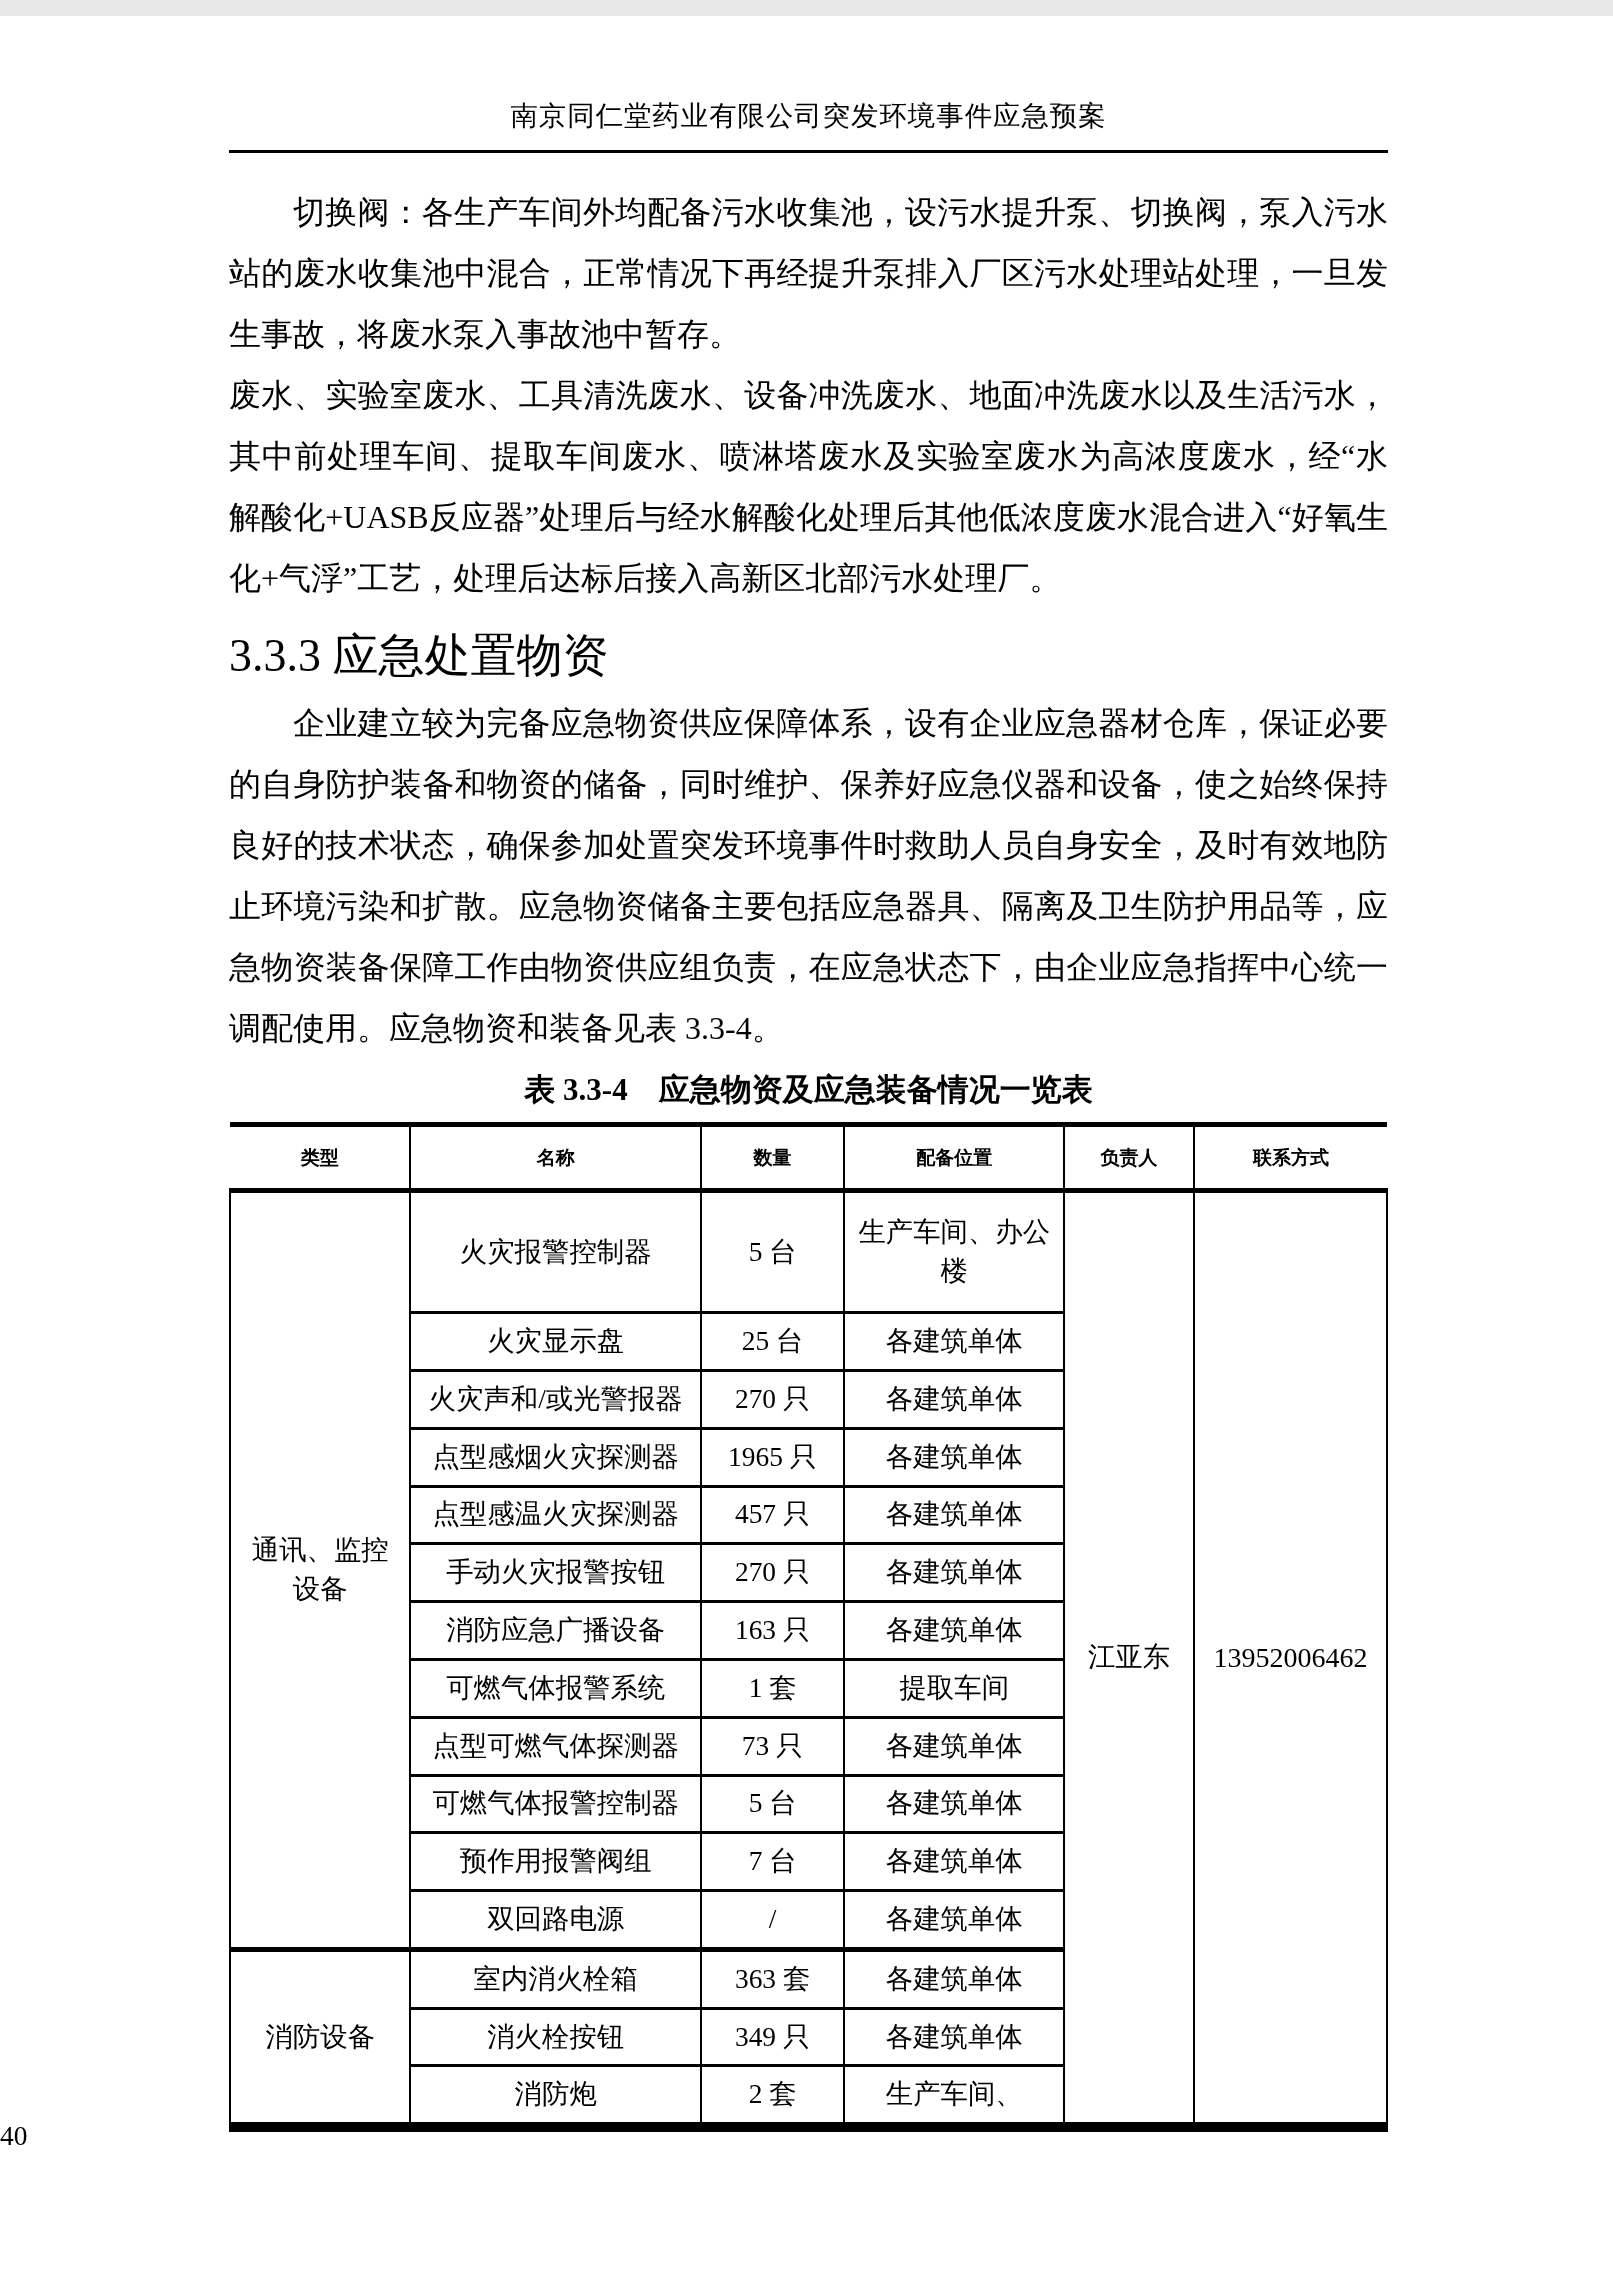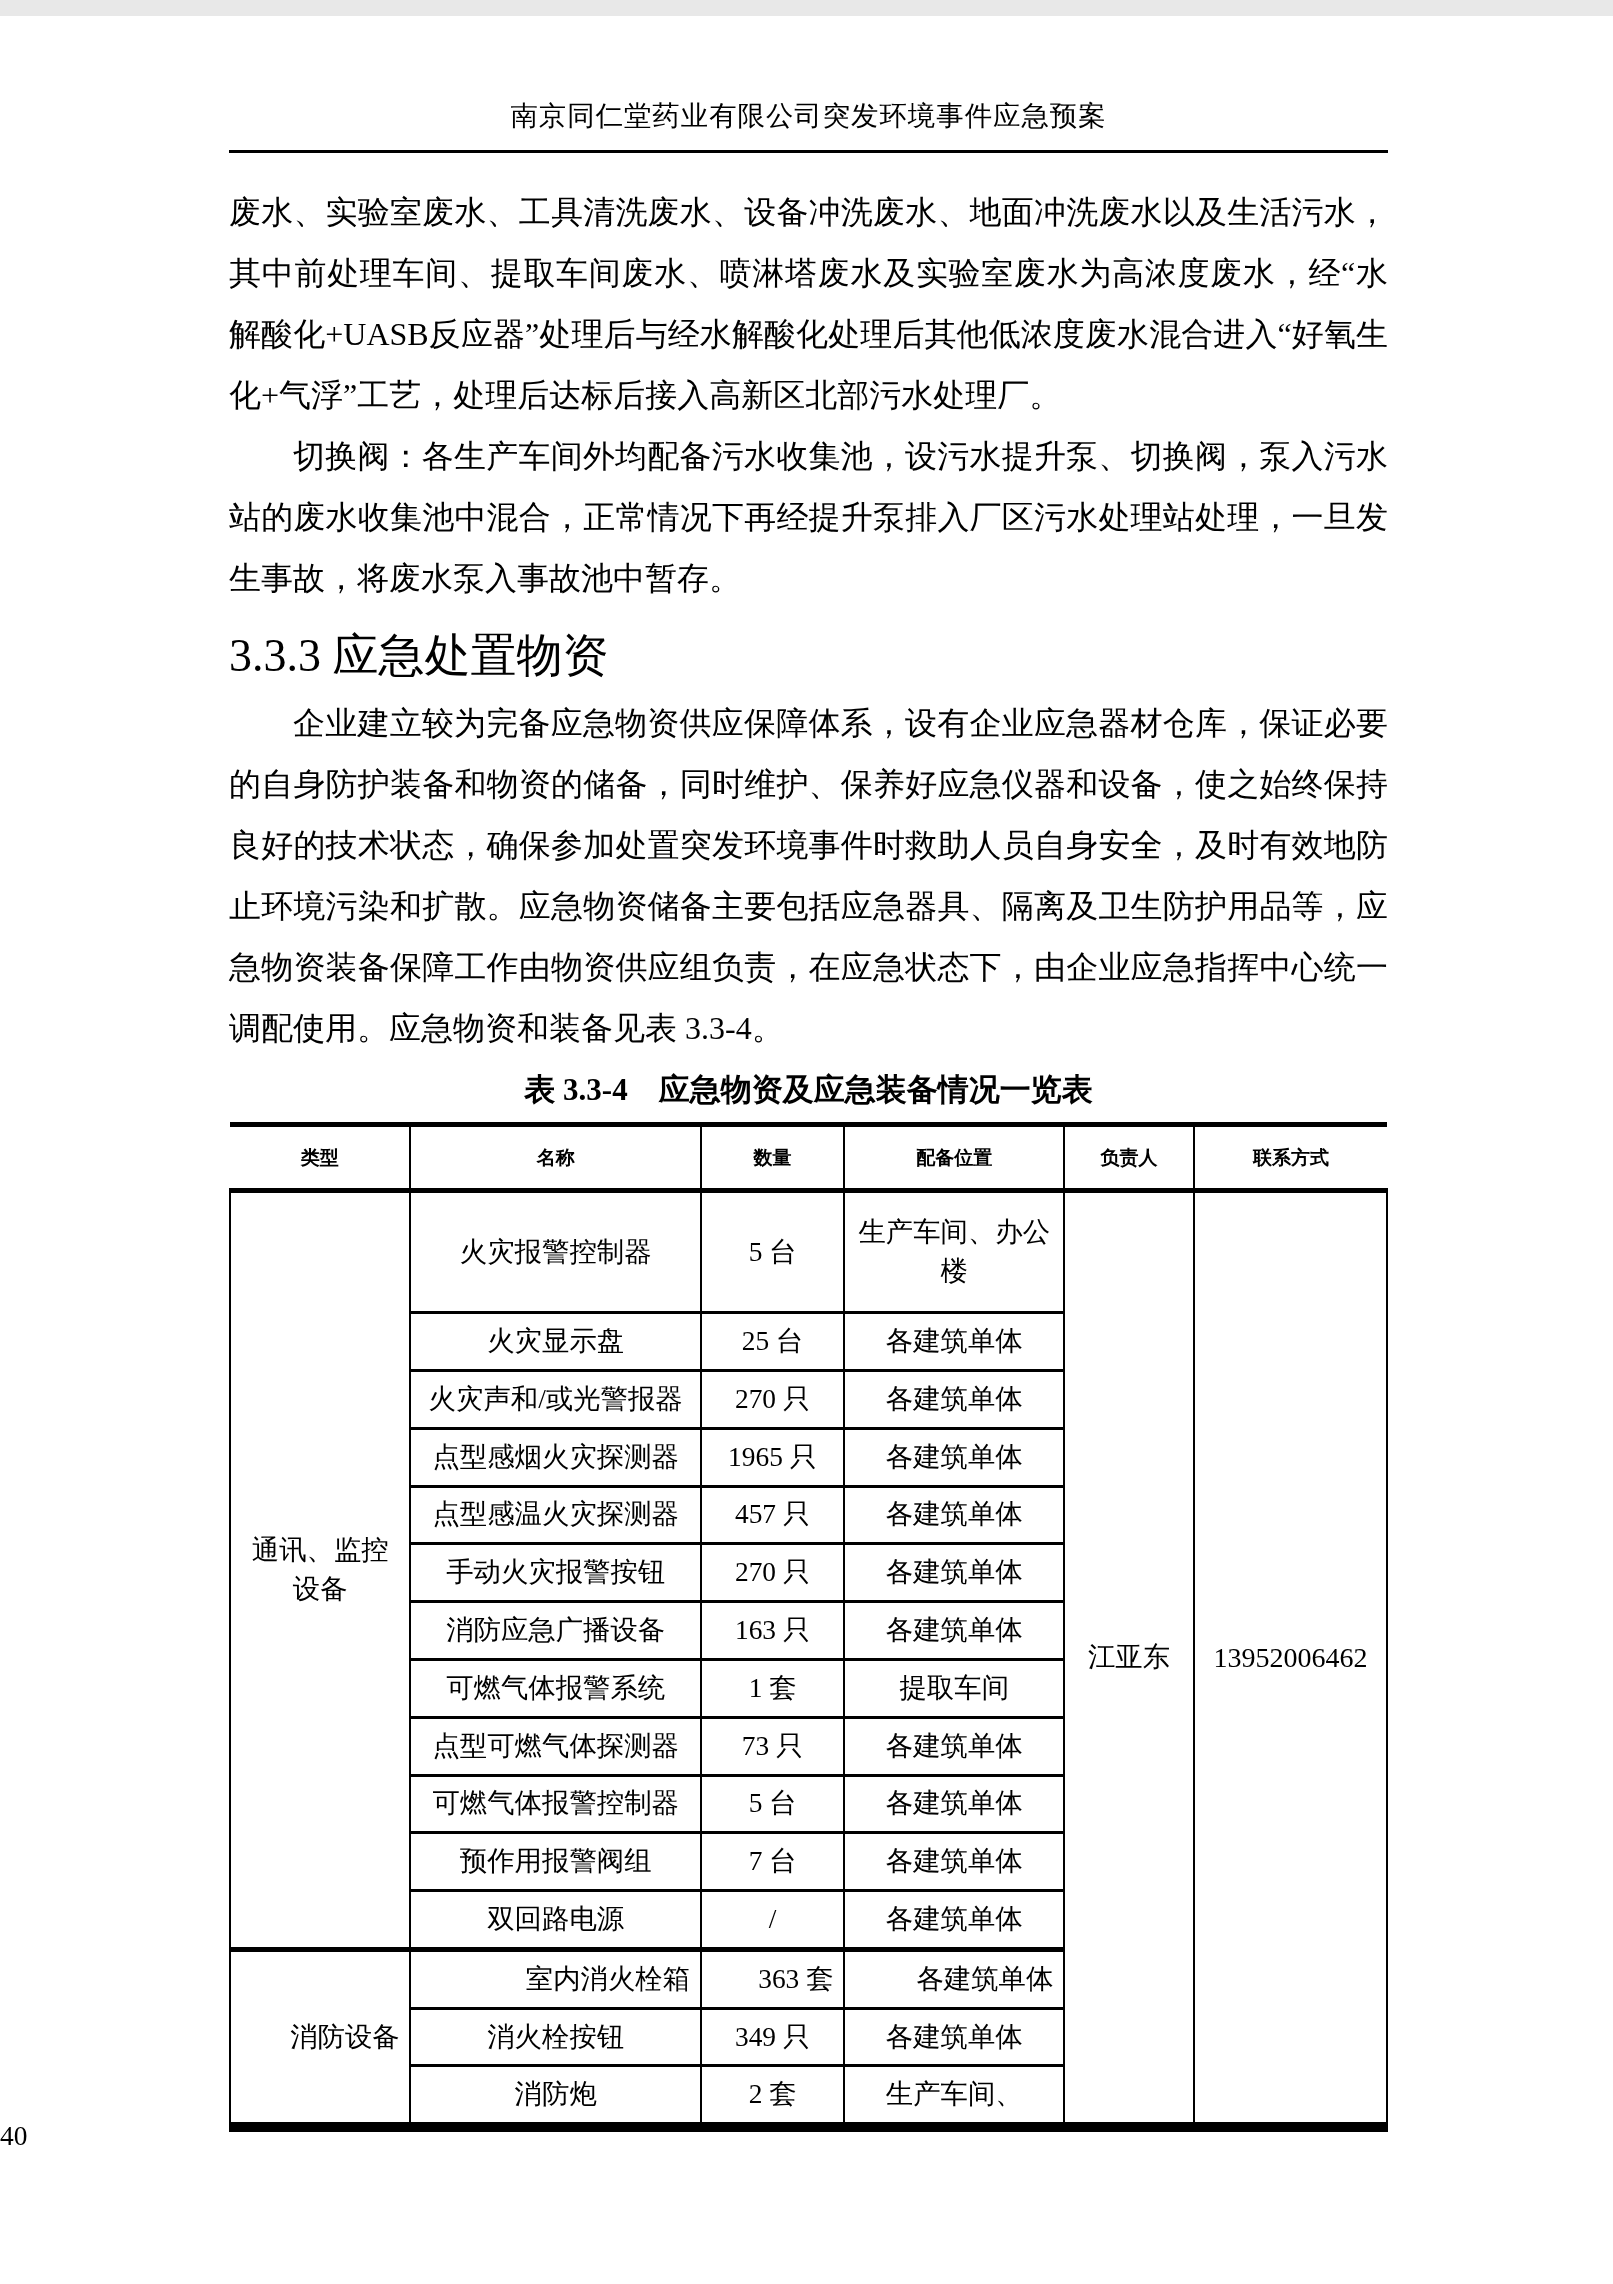--- a/index.html
+++ b/index.html
@@ -71,40 +71,40 @@
     text-align:center;
     vertical-align:middle;
     padding:3.9px 9.8px;
     height:47px;
     line-height:39px;
     word-break:break-all;
   }
   td.col-type{border-left:none;}
   td.col-contact{border-right:none; font-size:28px;}
   tr.tall-row td{height:110px;}
-  tr.section-start td{border-top-width:5.9px;text-align:right;}
+  tr.section-start td{border-top-width:5.9px;}
   .page-number{
     position:absolute;
     bottom:149px;
     left:0;right:0;
     text-align:left;
     font-size:27.4px;
   }
 </style>
 </head>
 <body>
 
 <div class="page">
 
   <div class="page-header-title">南京同仁堂药业有限公司突发环境事件应急预案</div>
   <div class="header-rule"></div>
 
+  <p class="para indent">切换阀：各生产车间外均配备污水收集池，设污水提升泵、切换阀，泵入污水站的废水收集池中混合，正常情况下再经提升泵排入厂区污水处理站处理，一旦发生事故，将废水泵入事故池中暂存。</p>
+
   <p class="para">废水、实验室废水、工具清洗废水、设备冲洗废水、地面冲洗废水以及生活污水，其中前处理车间、提取车间废水、喷淋塔废水及实验室废水为高浓度废水，经“水解酸化+UASB反应器”处理后与经水解酸化处理后其他低浓度废水混合进入“好氧生化+气浮”工艺，处理后达标后接入高新区北部污水处理厂。</p>
-
-  <p class="para indent">切换阀：各生产车间外均配备污水收集池，设污水提升泵、切换阀，泵入污水站的废水收集池中混合，正常情况下再经提升泵排入厂区污水处理站处理，一旦发生事故，将废水泵入事故池中暂存。</p>
 
   <h3 class="section-heading">3.3.3 应急处置物资</h3>
 
   <p class="para indent">企业建立较为完备应急物资供应保障体系，设有企业应急器材仓库，保证必要的自身防护装备和物资的储备，同时维护、保养好应急仪器和设备，使之始终保持良好的技术状态，确保参加处置突发环境事件时救助人员自身安全，及时有效地防止环境污染和扩散。应急物资储备主要包括应急器具、隔离及卫生防护用品等，应急物资装备保障工作由物资供应组负责，在应急状态下，由企业应急指挥中心统一调配使用。应急物资和装备见表 3.3-4。</p>
 
   <div class="table-caption">表 3.3-4　应急物资及应急装备情况一览表</div>
 
   <table class="supplies">
     <colgroup>
       <col style="width:15.6%">

